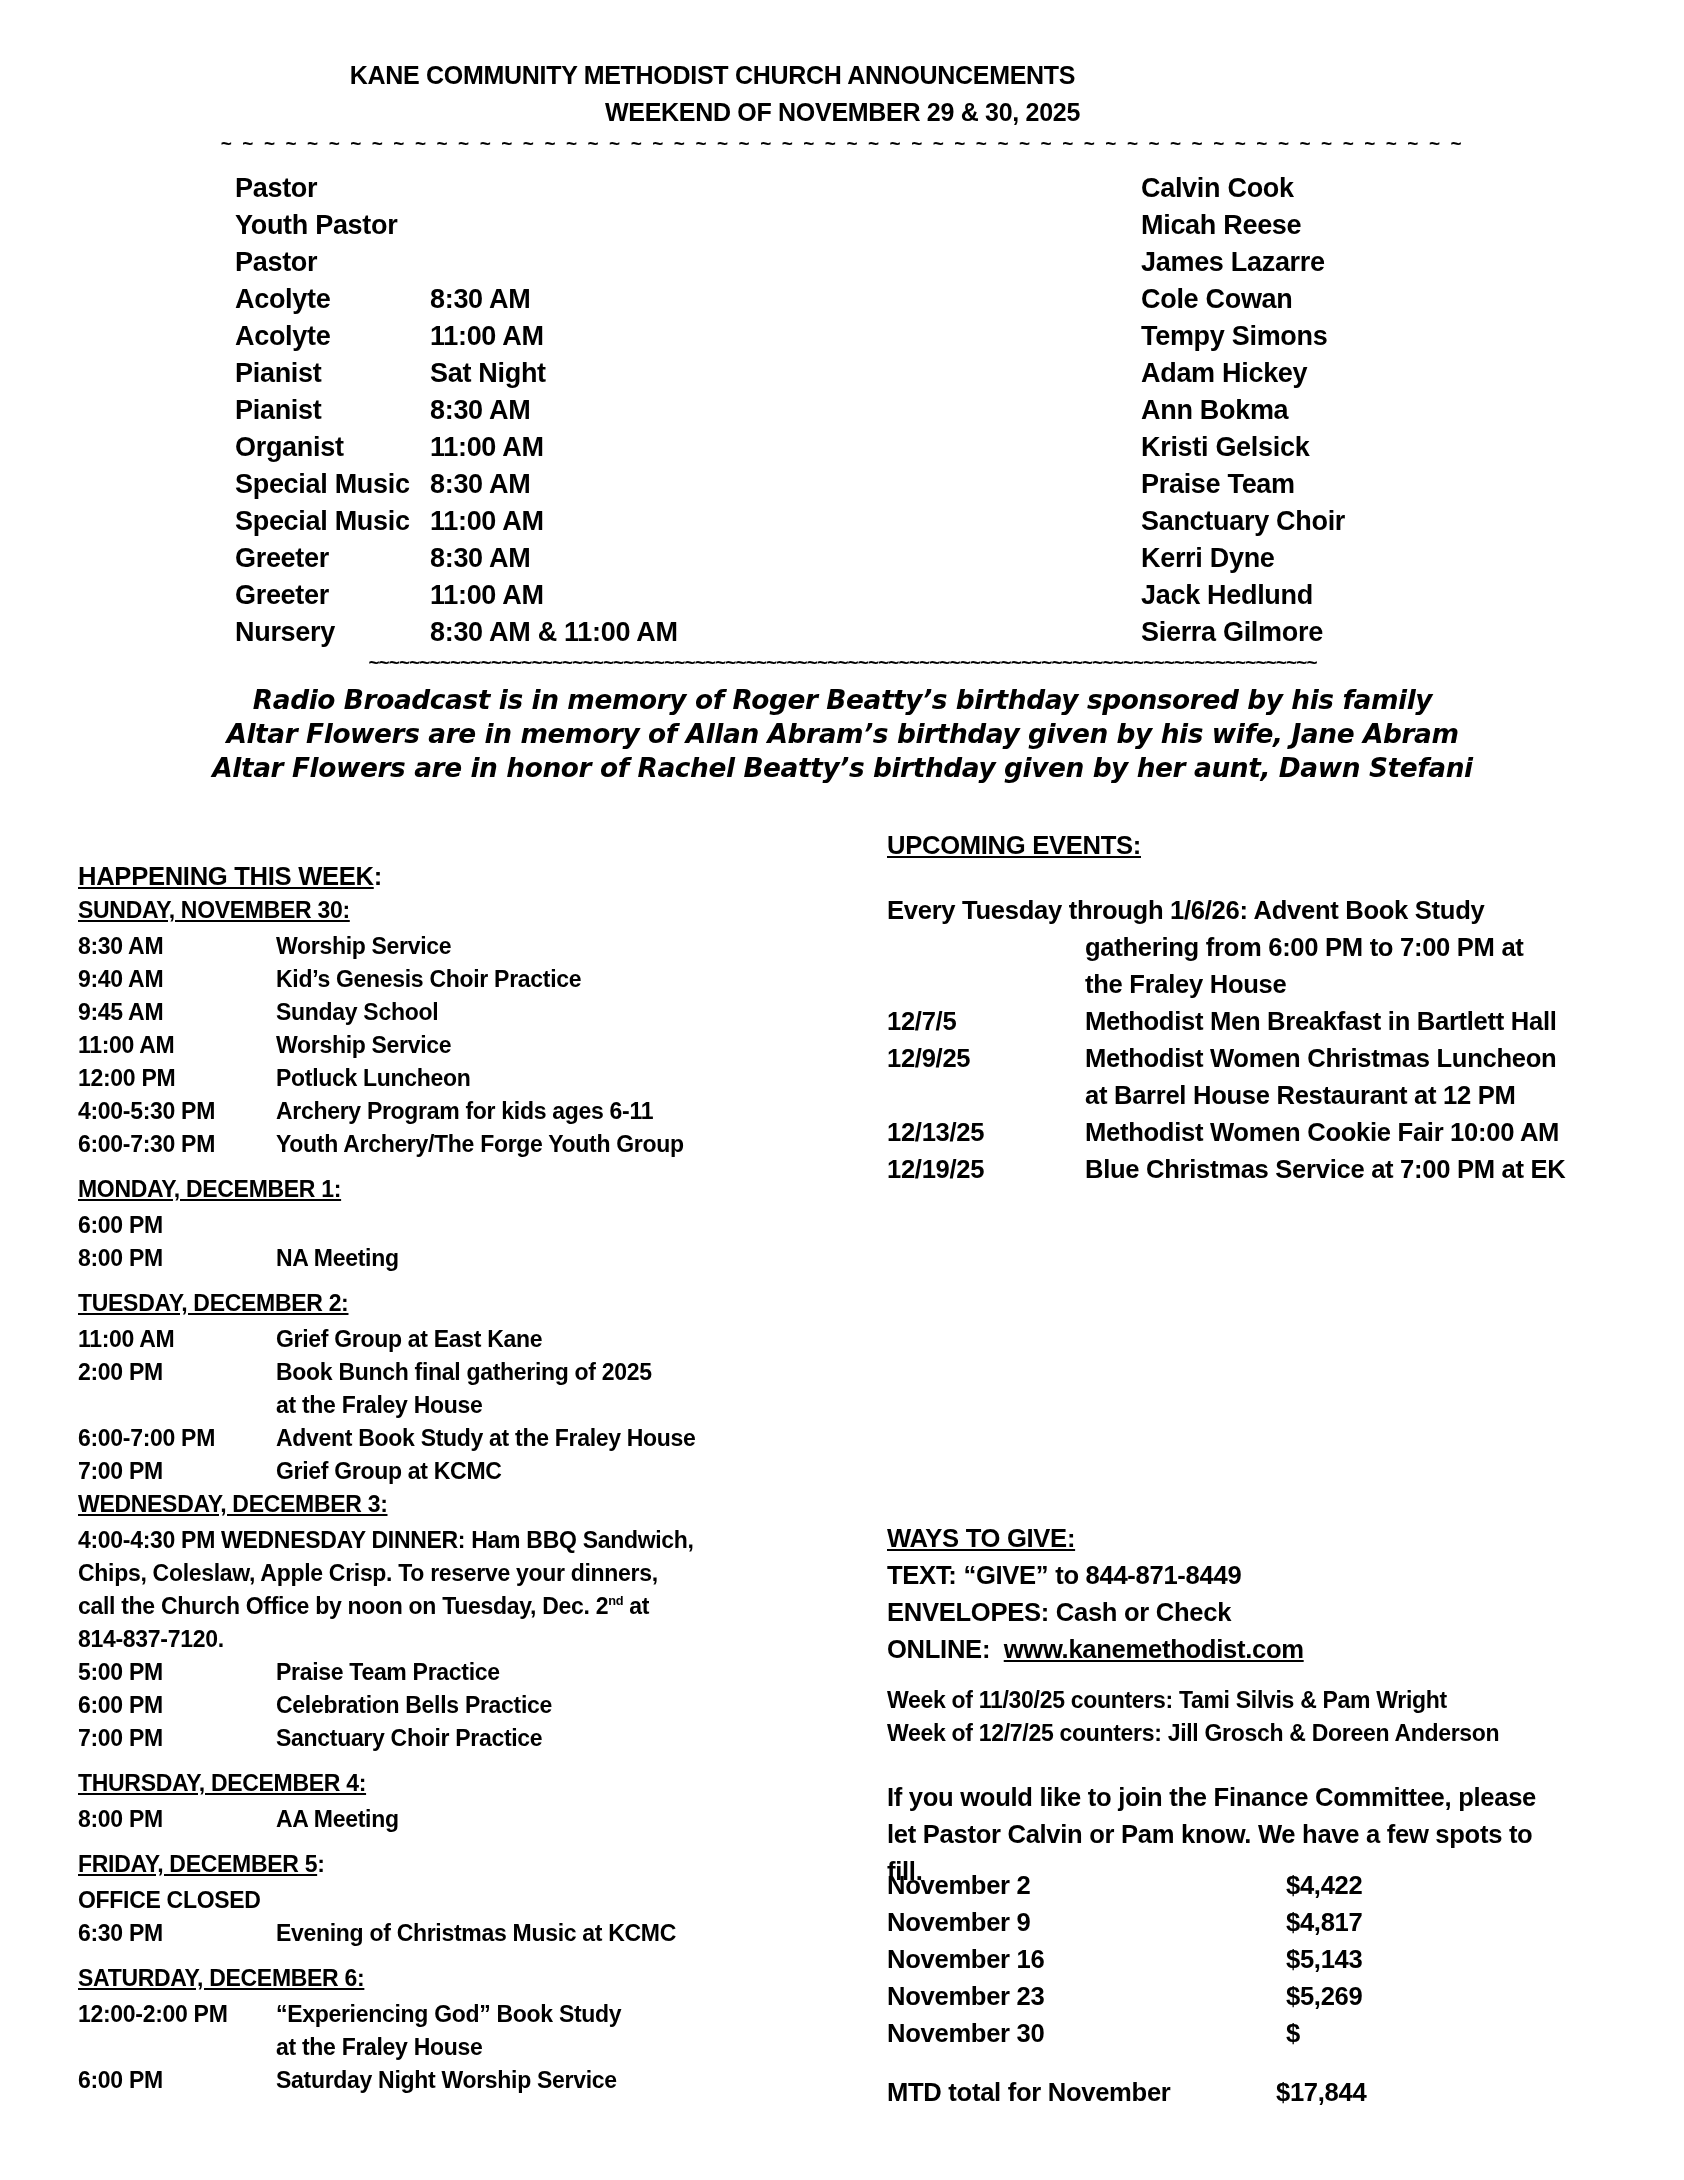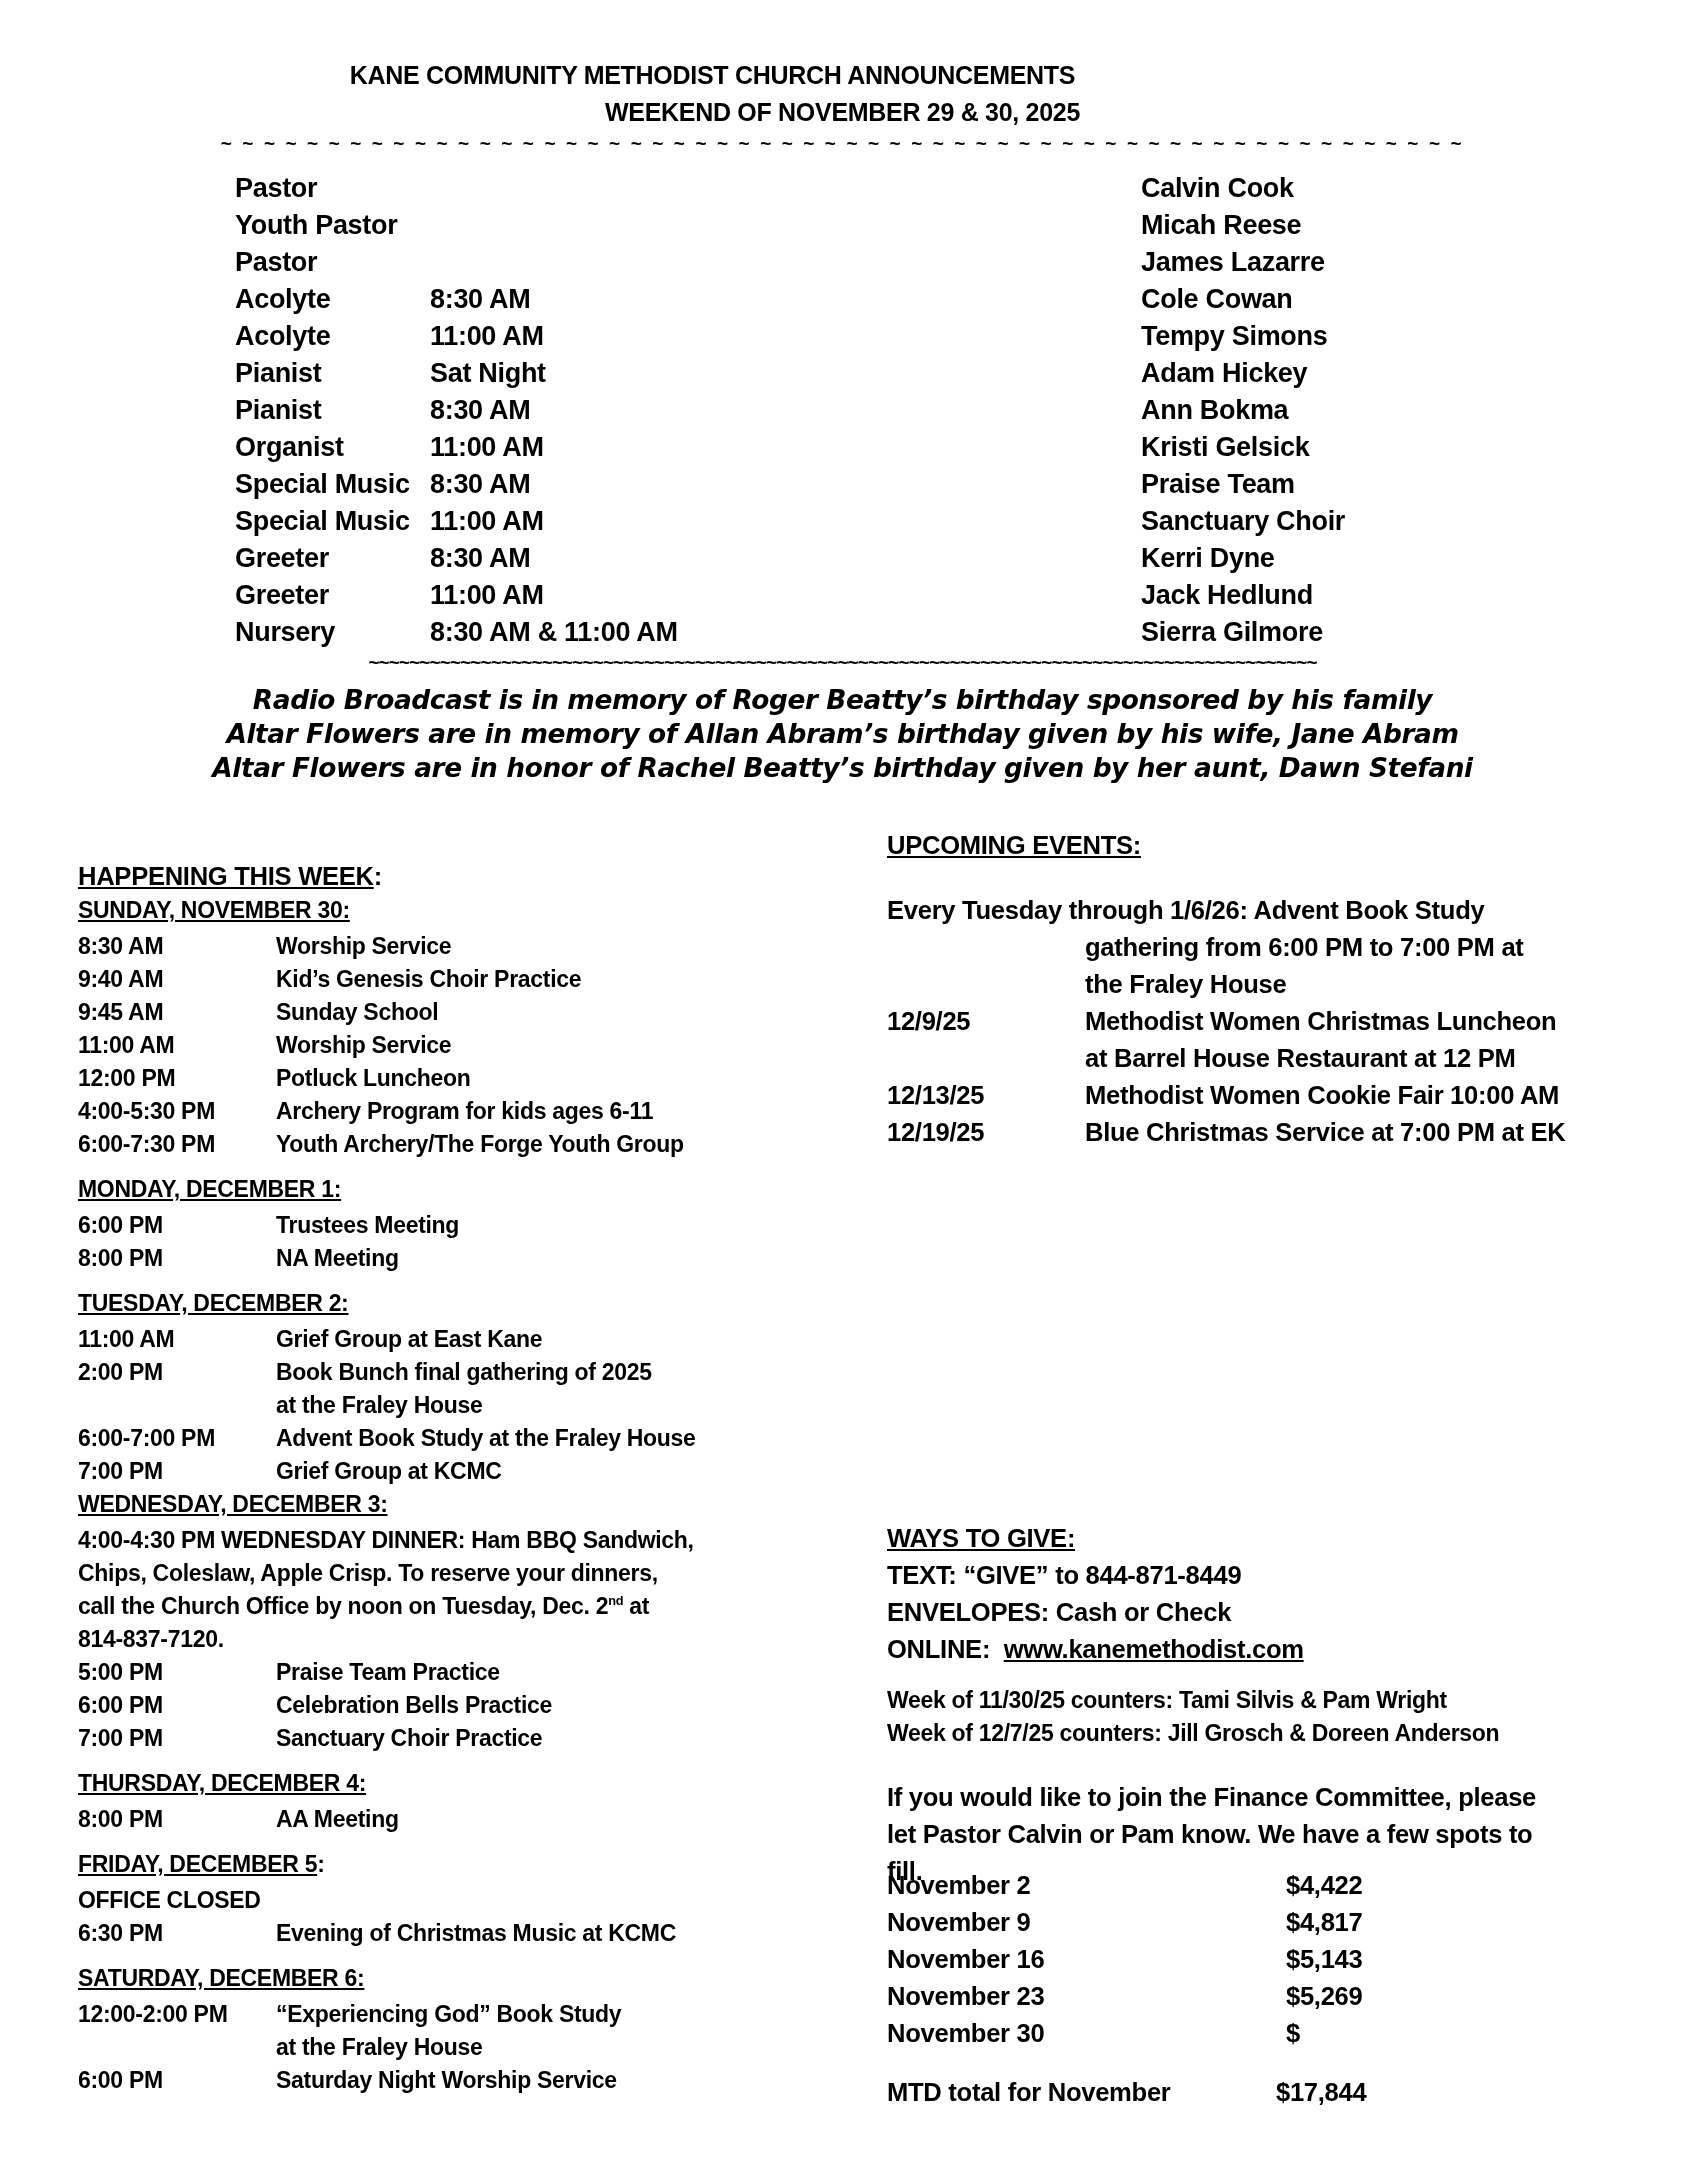--- a/index.html
+++ b/index.html
@@ -143,21 +143,20 @@
       <span class="ev-time">4:00-5:30 PM</span>
       <span class="ev-desc">Archery Program for kids ages 6-11</span>
     </div>
     <div class="ev">
       <span class="ev-time">6:00-7:30 PM</span>
       <span class="ev-desc">Youth Archery/The Forge Youth Group</span>
     </div>
     <div class="day-head-wrap" style="margin-top: 12px; line-height: 32px;"><span style="font-size: 23px; text-decoration: underline; letter-spacing: -0.3px;">MONDAY, DECEMBER 1:</span></div>
     <div class="ev">
       <span class="ev-time">6:00 PM</span>
-      <span class="ev-desc">Trustees Meeting</span>
     </div>
     <div class="ev">
       <span class="ev-time">8:00 PM</span>
       <span class="ev-desc">NA Meeting</span>
     </div>
     <div class="day-head-wrap" style="margin-top: 12px; line-height: 32px;"><span style="font-size: 23px; text-decoration: underline; letter-spacing: -0.3px;">TUESDAY, DECEMBER 2:</span></div>
     <div class="ev">
       <span class="ev-time">11:00 AM</span>
       <span class="ev-desc">Grief Group at East Kane</span>
     </div>
@@ -229,20 +228,24 @@
     </div>
   <div class="up-row">
       <span class="up-date"></span>
       <span>gathering from 6:00 PM to 7:00 PM at</span>
     </div>
   <div class="up-row">
       <span class="up-date"></span>
       <span>the Fraley House</span>
     </div>
   <div id="upcoming-list">
+      <div class="up-row">
+        <span class="up-date">12/7/5</span>
+        <span>Methodist Men Breakfast in Bartlett Hall</span>
+      </div>
       <div class="up-row">
         <span class="up-date">12/9/25</span>
         <span>Methodist Women Christmas Luncheon</span>
       </div>
       <div class="up-row">
         <span class="up-date"></span>
         <span>at Barrel House Restaurant at 12 PM</span>
       </div>
       <div class="up-row">
         <span class="up-date">12/13/25</span>

